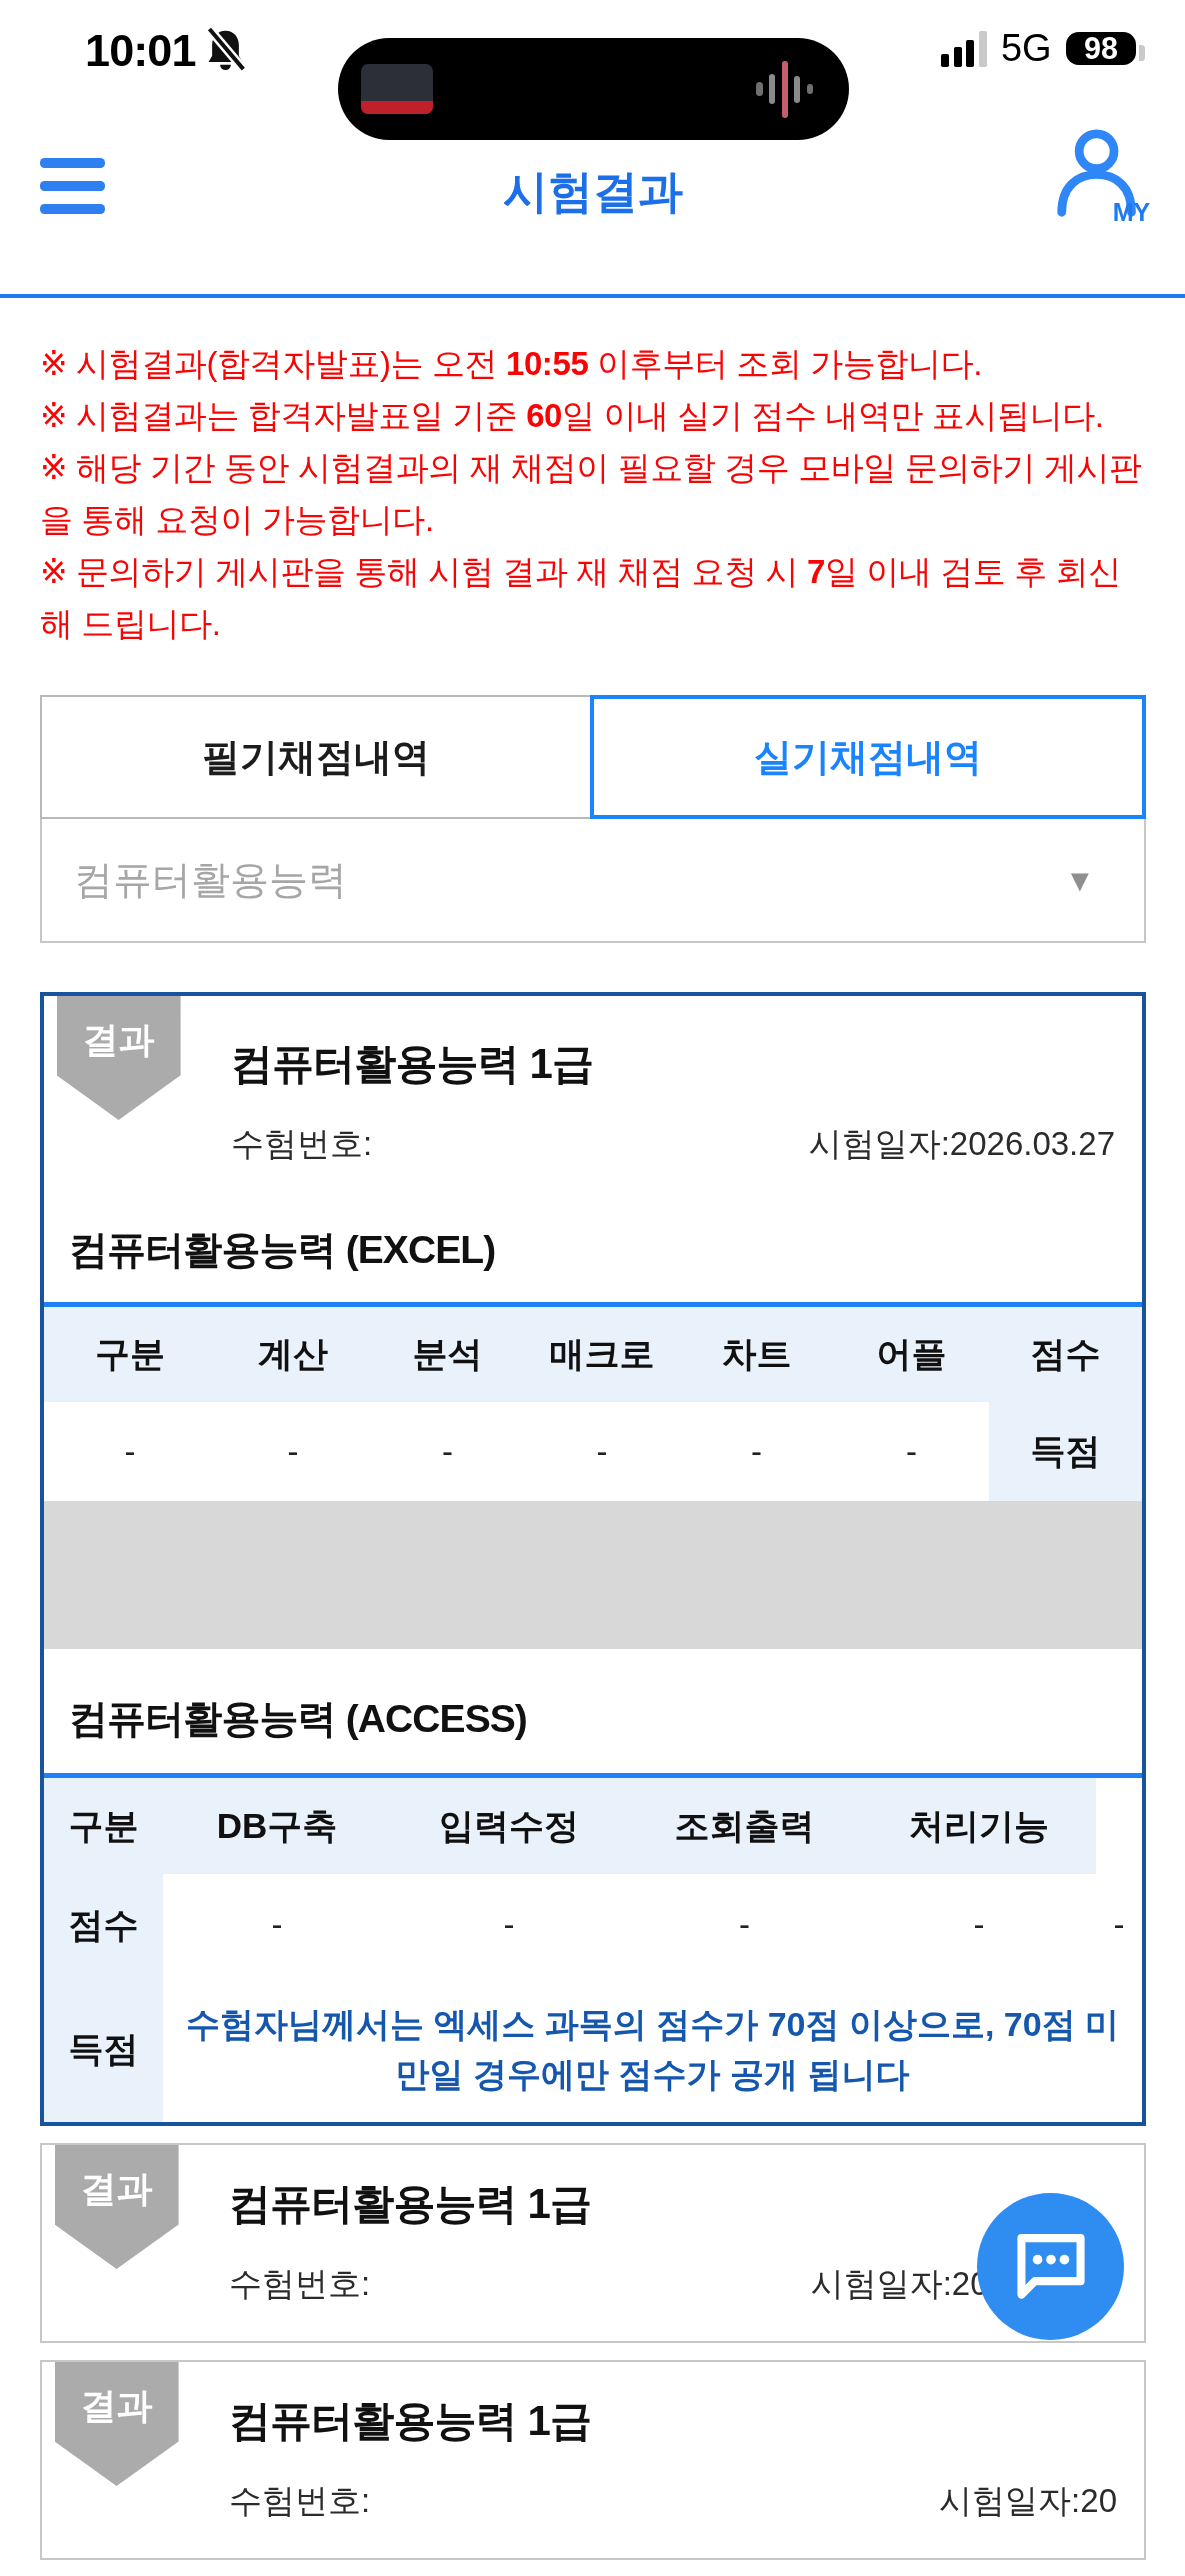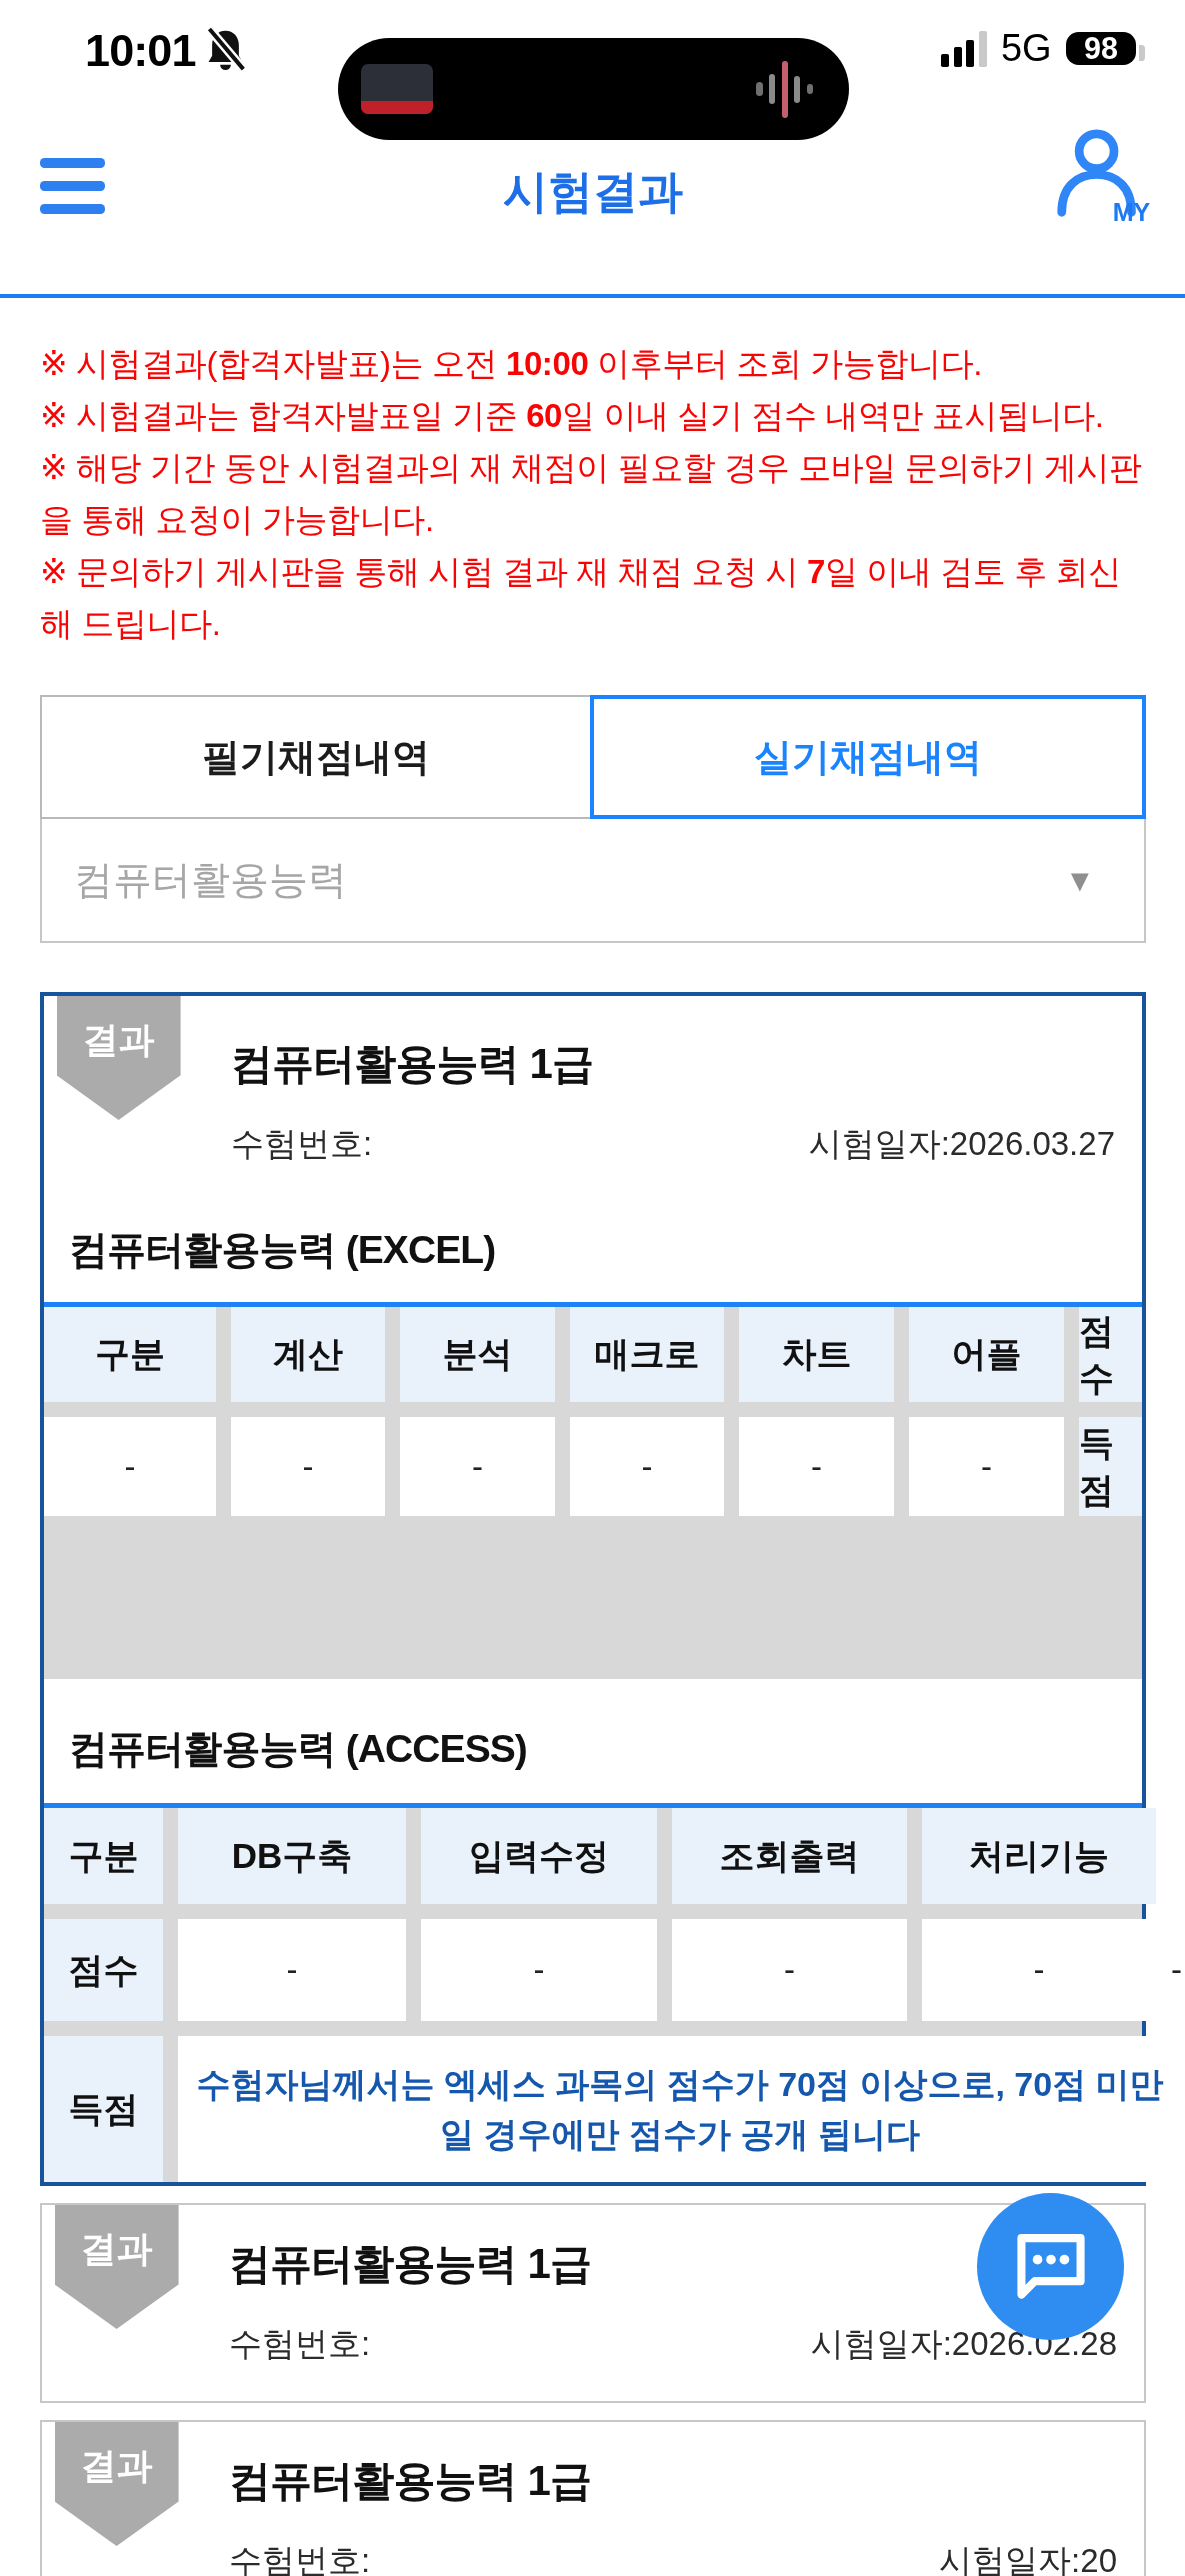--- a/index.html
+++ b/index.html
@@ -59,21 +59,21 @@
   .card.detailed .card-title { margin-top:12.6px; }
   .card.detailed .card-info { margin-top:30.5px; }
   .card.summary .card-title { margin-top:30.5px; }
   .card.summary .card-info { margin-top:30.5px; }
 
   .section-title { font-size:39px; font-weight:700; color:#111; padding:0 25px; letter-spacing:-0.9px; }
   .st-excel { margin-top:56px; margin-bottom:25px; }
   .st-access { margin-top:43px; margin-bottom:27px; }
 
   
-  .score-table { display:grid; background:#d8d8d8; gap:15px; border-top:5.4px solid #1e82f7; }
+  .score-table { display:grid; background:#d8d8d8; gap:0; border-top:5.4px solid #1e82f7; }
   .score-table.excel { grid-template-columns:172px 154px 155px 154px 155px 155px 1fr; grid-template-rows:95px 99px 146px; border-bottom:2.7px solid #d8d8d8; }
   .score-table.access { grid-template-columns:119px 228px 236px 235px 234px 1fr; grid-template-rows:96px 102px 146px; }
   .cell { background:#fff; display:flex; align-items:center; justify-content:center; font-size:33px; color:#222; }
   .cell.hd { background:#e9f1fa; font-weight:700; font-size:35px; color:#111; }
   .cell.hd.blank { background:#fff; }
   .cell.lab { background:#e9f1fa; font-weight:700; font-size:35px; color:#111; }
   .cell.msg { grid-column:2 / -1; font-weight:700; color:#1457ad; font-size:34px; line-height:50px; text-align:center; padding:0 12.6px; }
 
   
   .fab { position:absolute; left:977px; top:2193px; width:147px; height:147px; border-radius:50%; background:#2f8cf0; display:flex; align-items:center; justify-content:center; cursor:pointer; }
@@ -131,21 +131,21 @@
         <svg width="93" height="93" viewBox="0 0 64 64">
           <circle cx="30" cy="16" r="12" fill="none" stroke="#2e86f7" stroke-width="6"></circle>
           <path d="M6 58 C6 40 17 32 30 32 C43 32 54 40 54 58" fill="none" stroke="#2e86f7" stroke-width="6" stroke-linecap="round"></path>
         </svg>
       </span>
       <span class="my-label">MY</span>
     </div>
   </div>
 
   <div class="notice">
-      <p><span>※ 시험결과(합격자발표)는 오전 </span><span class="nb">10:00</span><span> 이후부터 조회 가능합니다.</span></p>
+      <p><span>※ 시험결과(합격자발표)는 오전 </span><span class="nb">10:55</span><span> 이후부터 조회 가능합니다.</span></p>
       <p><span>※ 시험결과는 합격자발표일 기준 </span><span class="nb">60</span><span>일 이내 실기 점수 내역만 표시됩니다.</span></p>
       <p><span>※ 해당 기간 동안 시험결과의 재 채점이 필요할 경우 모바일 문의하기 게시판을 통해 요청이 가능합니다.</span></p>
       <p><span>※ 문의하기 게시판을 통해 시험 결과 재 채점 요청 시 </span><span class="nb">7</span><span>일 이내 검토 후 회신해 드립니다.</span></p>
     </div>
 
   <div class="tabs">
     <div class="tab inactive">필기채점내역</div>
     <div class="tab active">실기채점내역</div>
   </div>
 

